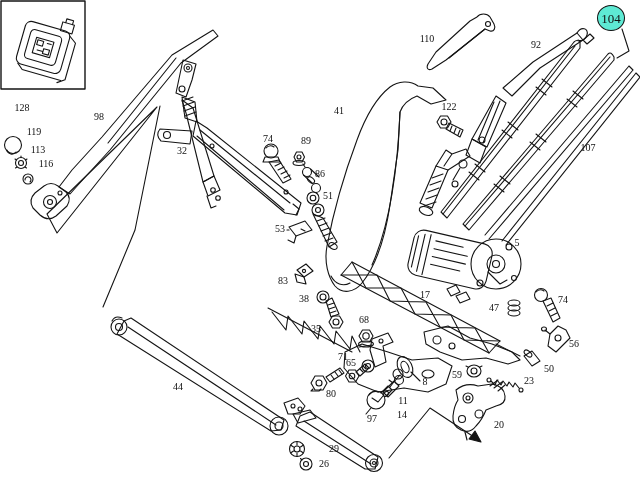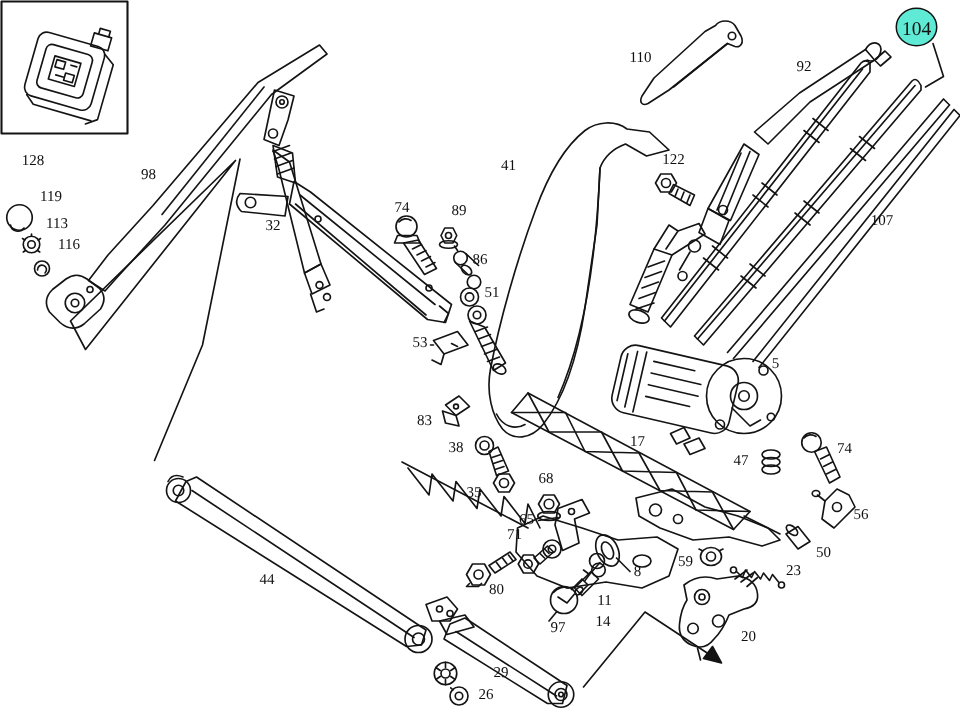--- a/index.html
+++ b/index.html
@@ -357,21 +357,21 @@
       <div class="plabel" style="left: 182px; top: 151px;">32</div>
       <div class="plabel" style="left: 268px; top: 139px;">74</div>
       <div class="plabel" style="left: 306px; top: 141px;">89</div>
       <div class="plabel" style="left: 320px; top: 174px;">86</div>
       <div class="plabel" style="left: 328px; top: 196px;">51</div>
       <div class="plabel" style="left: 280px; top: 229px;">53</div>
       <div class="plabel" style="left: 283px; top: 281px;">83</div>
       <div class="plabel" style="left: 304px; top: 299px;">38</div>
       <div class="plabel" style="left: 316px; top: 329px;">35</div>
       <div class="plabel" style="left: 364px; top: 320px;">68</div>
-      <div class="plabel" style="left: 351px; top: 347px; text-align: center;">65</div>
+      <div class="plabel" style="left: 351px; top: 363px; text-align: center;">65</div>
       <div class="plabel" style="left: 343px; top: 357px;">71</div>
       <div class="plabel" style="left: 331px; top: 394px;">80</div>
       <div class="plabel" style="left: 372px; top: 419px;">97</div>
       <div class="plabel" style="left: 403px; top: 401px;">11</div>
       <div class="plabel" style="left: 402px; top: 415px;">14</div>
       <div class="plabel" style="left: 425px; top: 382px;">8</div>
       <div class="plabel" style="left: 178px; top: 387px;">44</div>
       <div class="plabel" style="left: 300px; top: 449px; margin-left: 34px;">29</div>
       <div class="plabel" style="left: 324px; top: 464px;">26</div>
       <div class="plabel" style="left: 339px; top: 111px;">41</div>

